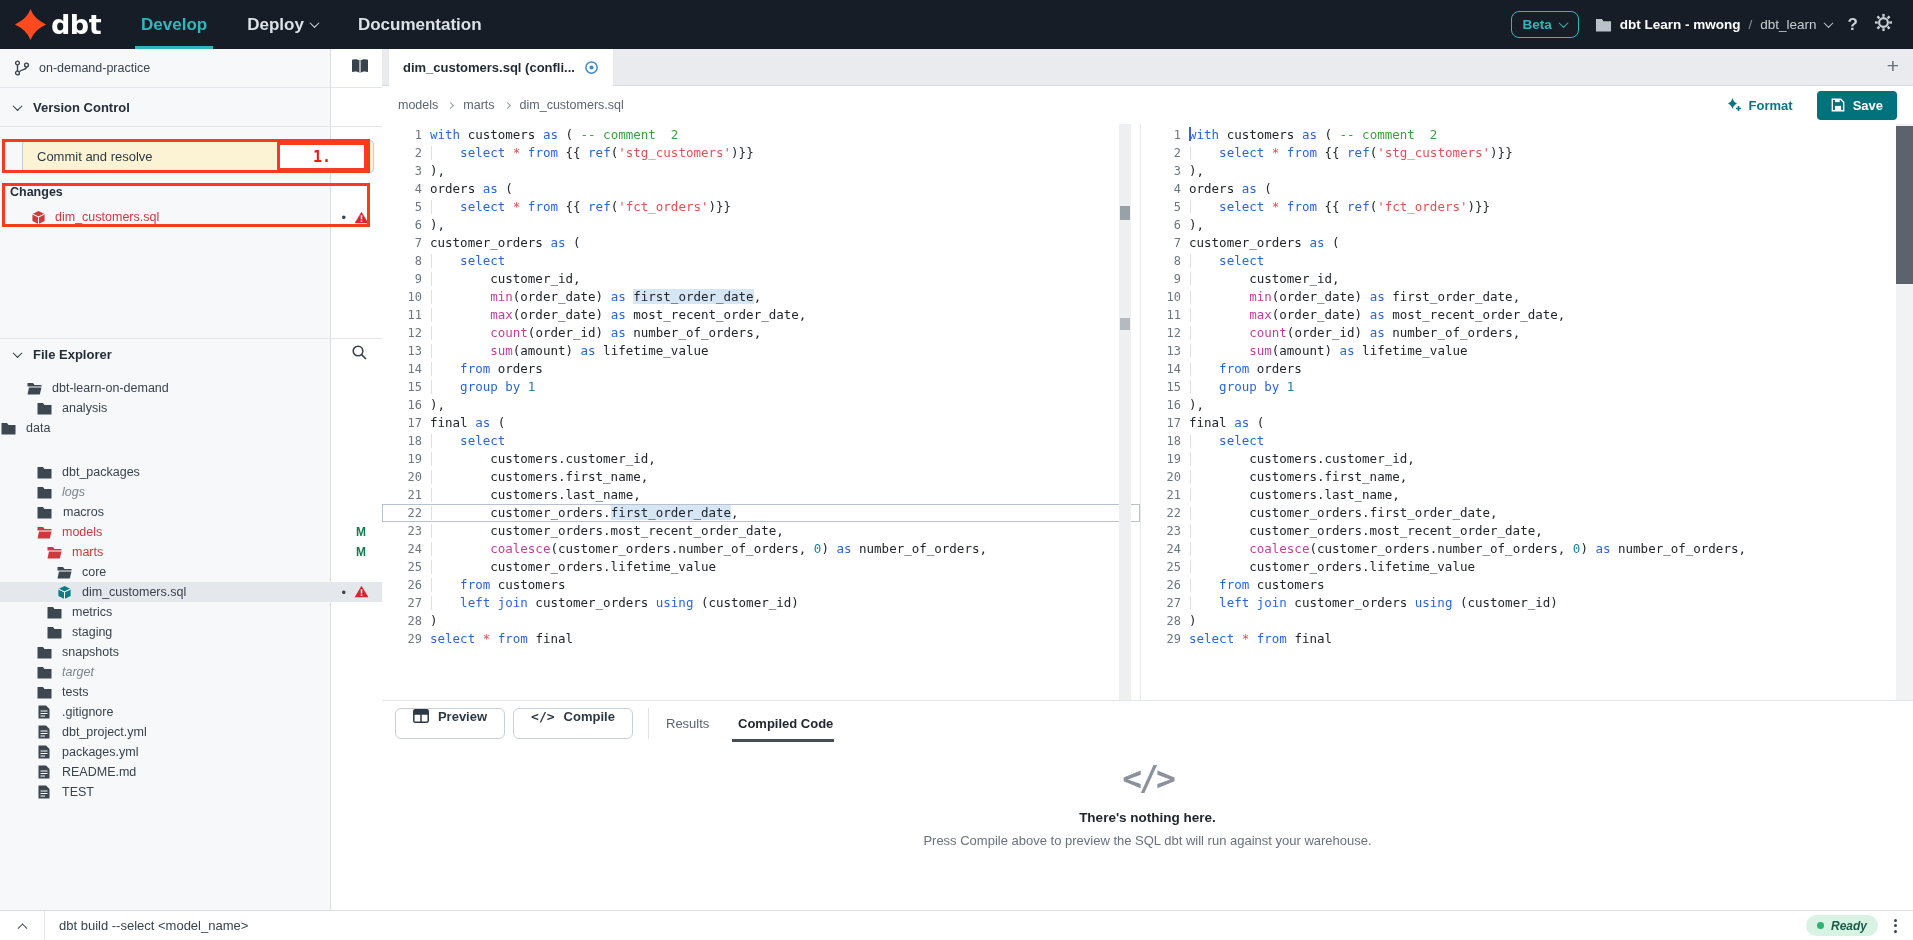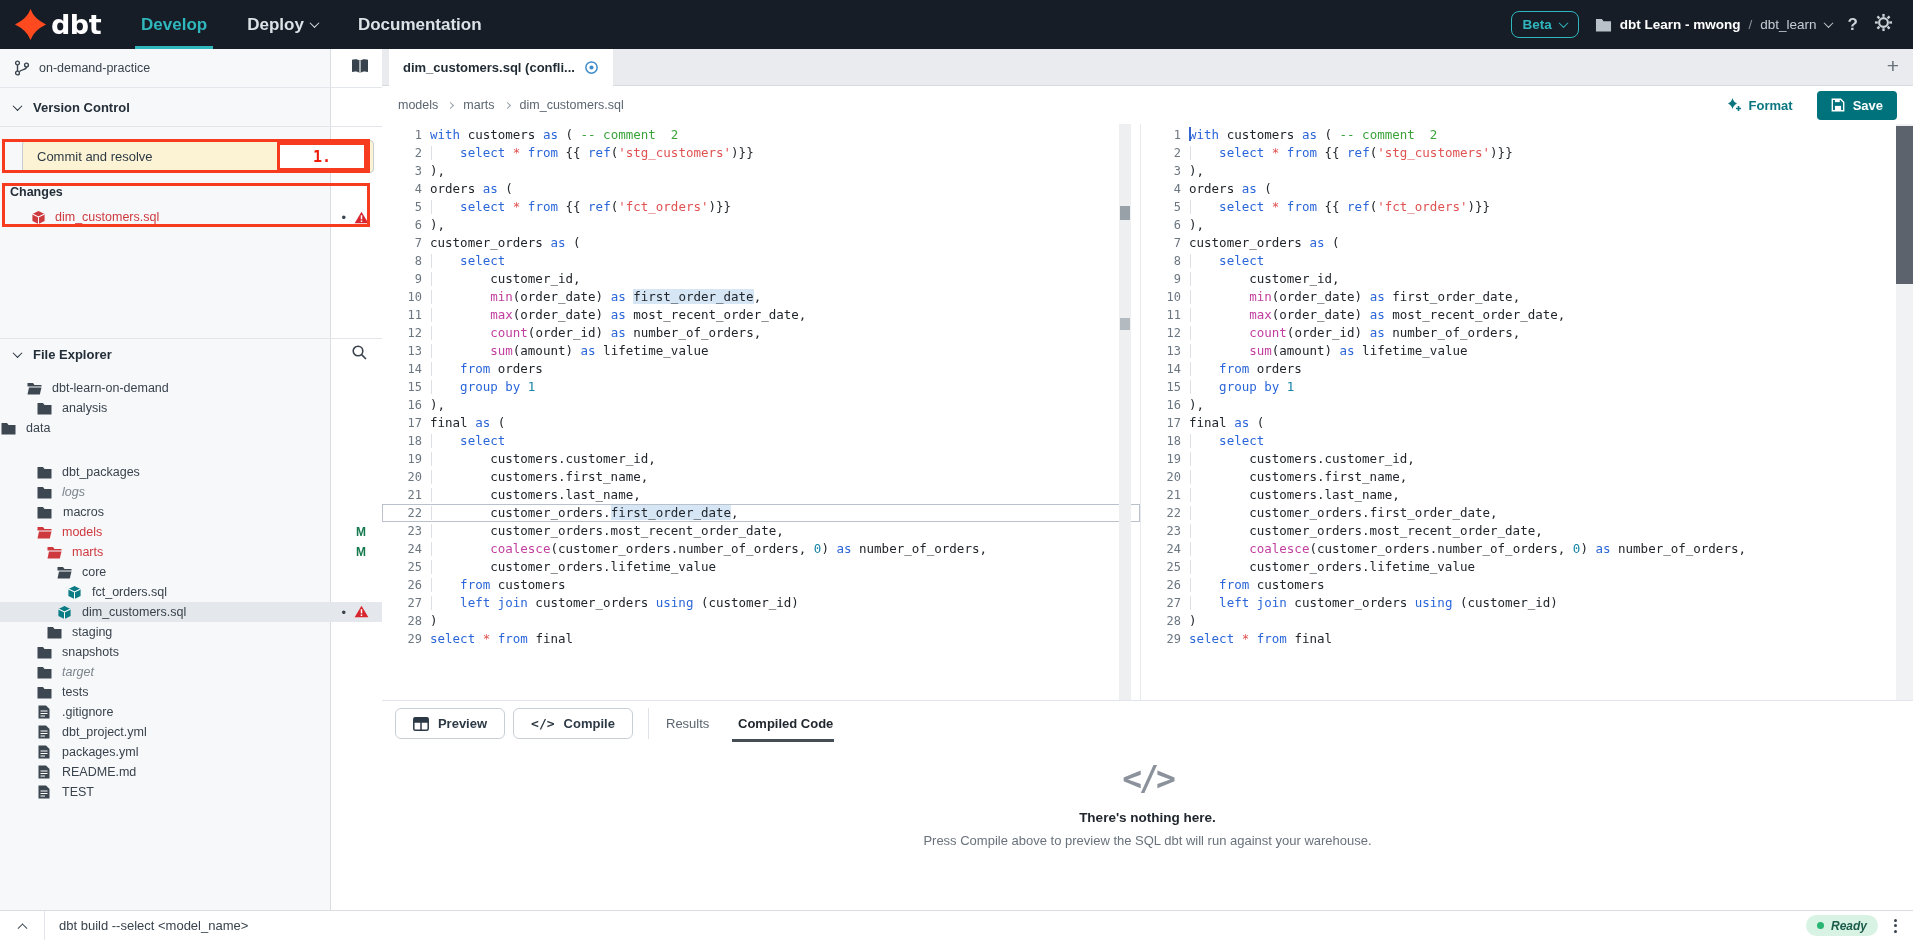--- a/index.html
+++ b/index.html
@@ -104,21 +104,21 @@
   .ruler-left { position:absolute; left:1119px; top:124px; width:12px; height:576px; background:#edeff1; }
   .ruler-thumb1 { position:absolute; left:1120px; top:206px; width:10px; height:14px; background:#99a1a8; cursor:pointer; }
   .ruler-thumb2 { position:absolute; left:1120px; top:318px; width:10px; height:12px; background:#b3bac0; }
   .scroll-right-track { position:absolute; left:1896px; top:124px; width:17px; height:576px; background:#f0f2f4; }
   .scroll-right-thumb { position:absolute; left:1896px; top:126px; width:17px; height:158px; background:#5c636c; cursor:pointer; }
 
   
   .bottom-panel { position:absolute; left:382px; top:700px; width:1531px; height:210px; background:#fff;
                   border-top:1px solid #e2e5e9; }
   .panel-btn { position:absolute; top:7px; height:31px; background:#fff; border:1px solid #c9cfd5; border-radius:6px;
-               display:flex; align-items:center; justify-content:center; gap:9px; font-size:13px; font-weight:600;
+               display:flex; justify-content:center; gap:9px; font-size:13px; font-weight:600;
                color:#2c3944; cursor:pointer; font-family:"Liberation Sans", sans-serif; }
   .btn-preview { left:13px; width:110px; }
   .btn-compile { left:131px; width:120px; }
   .panel-vdiv { position:absolute; left:266px; top:7px; height:31px; width:1px; background:#dfe3e7; }
   .ptab { position:absolute; top:7px; height:31px; display:flex; align-items:center; font-size:13px; cursor:pointer; }
   .ptab-results { left:284px; color:#5a6570; }
   .ptab-compiled { left:356px; color:#21272e; font-weight:600; }
   .ptab-underline { position:absolute; left:350px; top:38px; width:102px; height:3px; background:#454d55; }
   .code-glyph { font-family:"DejaVu Sans Mono", monospace; font-weight:bold; }
   .empty-wrap { position:absolute; left:0; top:58px; width:1531px; text-align:center; }
@@ -323,43 +323,42 @@
         </div>
         <div class="tree-row" style="padding-left: 56px;">
           <span class="tree-icon">
             <svg width="15" height="13" viewBox="0 0 15 13">
               <path d="M0.5 1 H6 l1.5 2 H14.5 V4.6 H0.5 Z" fill="#3d4751"></path>
               <path d="M2 5.4 H14.5 L12.8 12.5 H0.5 Z" fill="#3d4751"></path>
             </svg>
           </span>
           <span class="lbl">core</span>
         </div>
-        <div class="tree-row" style="padding-left: 66px;">
-          <span class="tree-icon">
-            <svg width="15" height="15" viewBox="0 0 16 16">
-              <path d="M8 1 L14.5 4.2 V11.8 L8 15 L1.5 11.8 V4.2 Z" fill="#0b7c85"></path>
-              <path d="M1.5 4.2 L8 7.4 L14.5 4.2 M8 7.4 V15" stroke="#fff" stroke-width="1.1" fill="none"></path>
-            </svg>
-          </span>
-          <span class="lbl">fct_orders.sql</span>
-        </div>
         <div class="tree-row selected" style="padding-left: 56px;">
           <span class="tree-icon">
             <svg width="15" height="15" viewBox="0 0 16 16">
               <path d="M8 1 L14.5 4.2 V11.8 L8 15 L1.5 11.8 V4.2 Z" fill="#0b7c85"></path>
               <path d="M1.5 4.2 L8 7.4 L14.5 4.2 M8 7.4 V15" stroke="#fff" stroke-width="1.1" fill="none"></path>
             </svg>
           </span>
           <span class="lbl">dim_customers.sql</span>
           <span class="row-dot">•</span>
           <span class="row-warn"><svg width="15" height="13" viewBox="0 0 16 14">
               <path d="M8 0.8 L15.4 13.2 H0.6 Z" fill="#d8262e"></path>
               <rect x="7.2" y="4.6" width="1.6" height="4.4" fill="#fff"></rect>
               <rect x="7.2" y="10.2" width="1.6" height="1.6" fill="#fff"></rect>
             </svg></span>
+        </div>
+        <div class="tree-row" style="padding-left: 46px;">
+          <span class="tree-icon">
+            <svg width="15" height="13" viewBox="0 0 15 13">
+              <path d="M0.5 1 H6 l1.5 2 H14.5 V12.5 H0.5 Z" fill="#3d4751"></path>
+            </svg>
+          </span>
+          <span class="lbl">metrics</span>
         </div>
         <div class="tree-row" style="padding-left: 46px;">
           <span class="tree-icon">
             <svg width="15" height="13" viewBox="0 0 15 13">
               <path d="M0.5 1 H6 l1.5 2 H14.5 V12.5 H0.5 Z" fill="#3d4751"></path>
             </svg>
           </span>
           <span class="lbl">staging</span>
         </div>
         <div class="tree-row" style="padding-left: 36px;">

